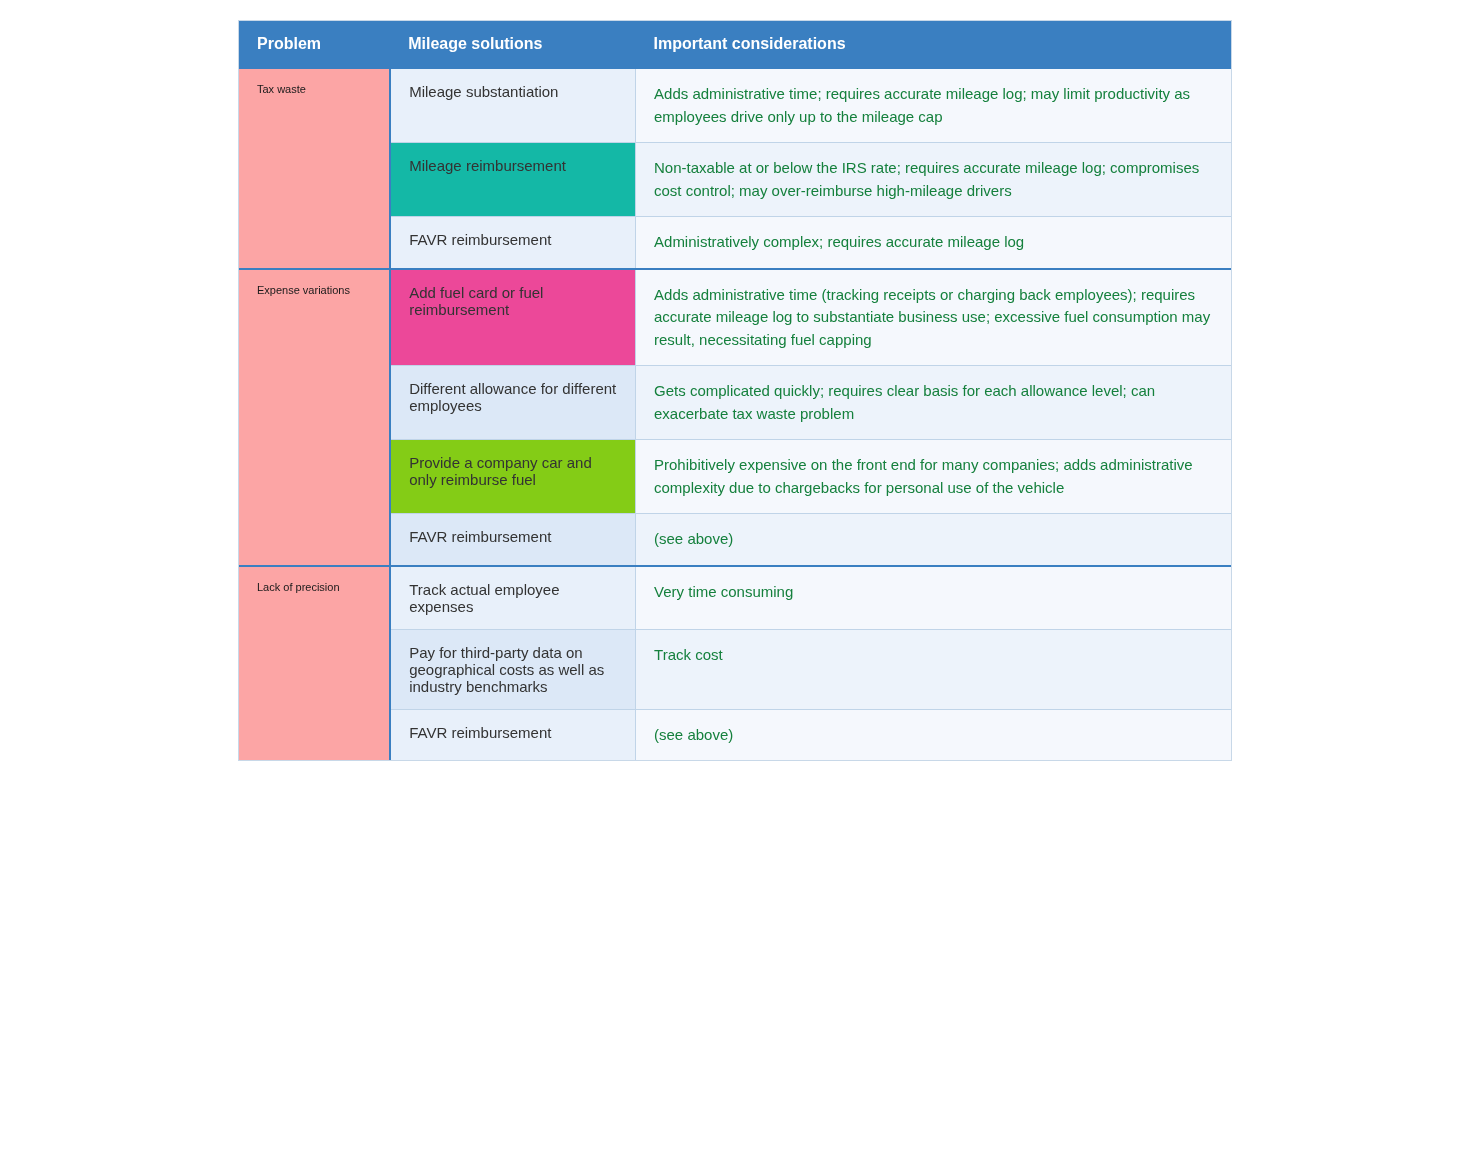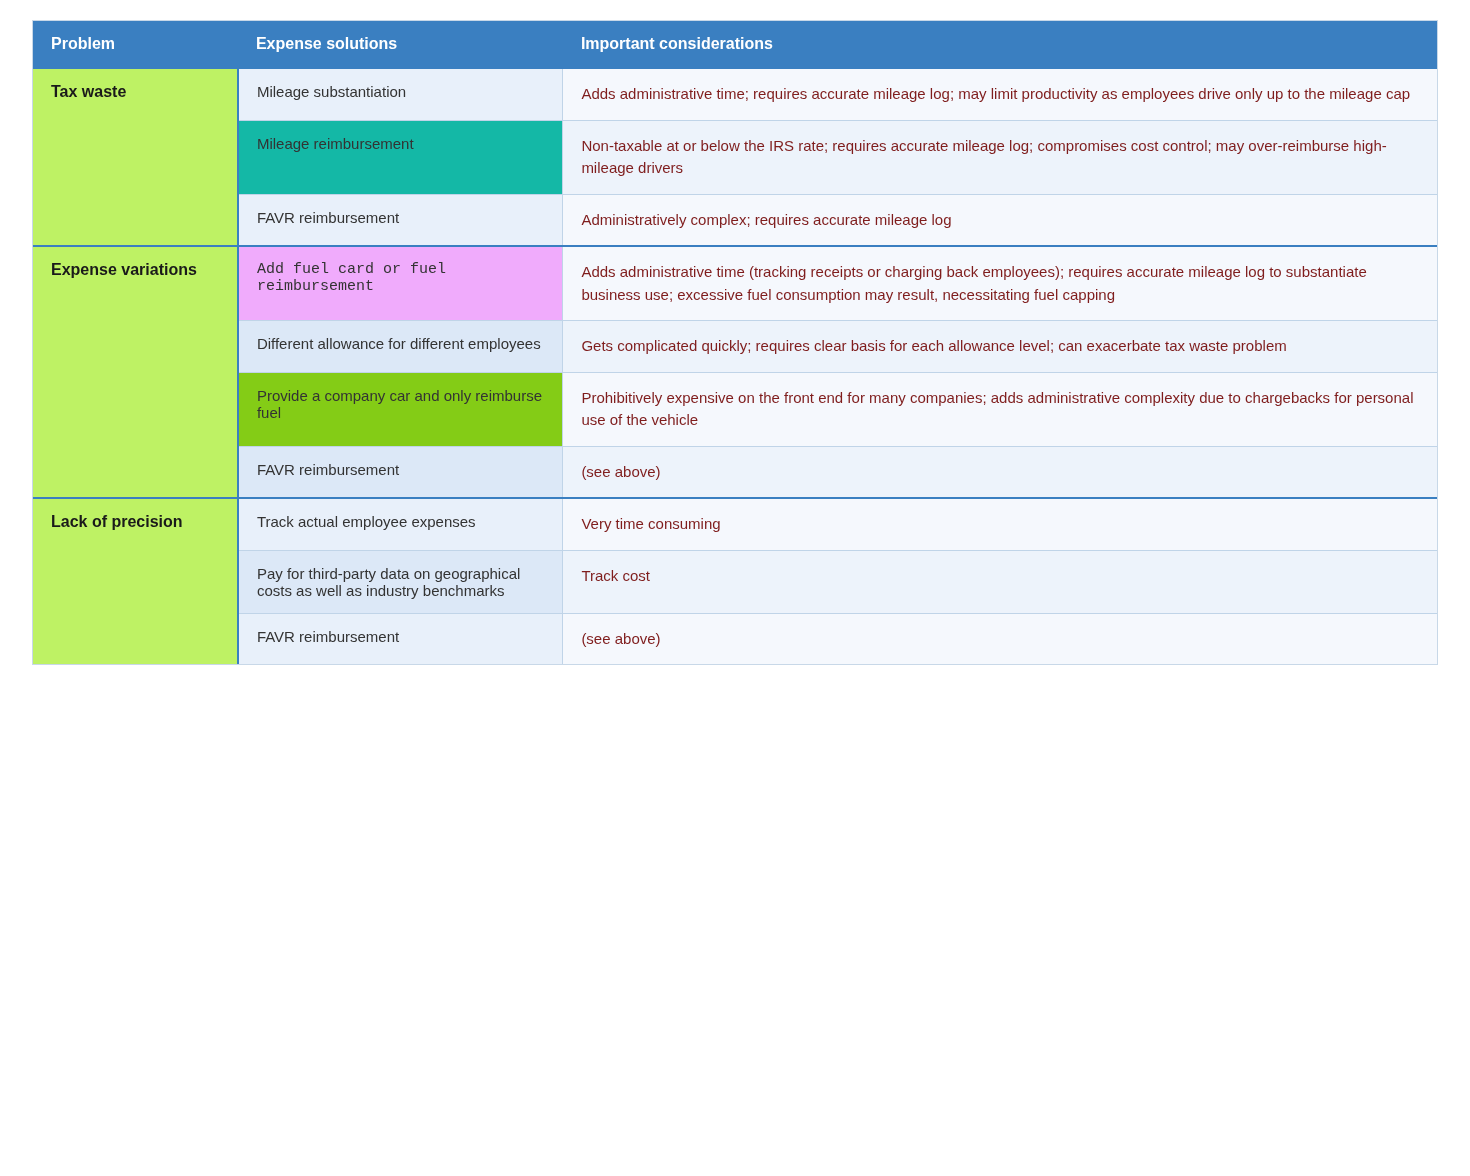--- a/index.html
+++ b/index.html
@@ -13,21 +13,21 @@
       font-size: 15px;
       background: #ffffff;
       display: flex;
       justify-content: center;
       align-items: flex-start;
       padding: 20px;
       min-height: 1176px;
     }
 
     .table-wrapper {
-      width: 1406px;
+      width: 994px;
       border-collapse: collapse;
       border: 1px solid #c8d8e8;
     }
 
     table {
       width: 100%;
       border-collapse: collapse;
     }
 
     thead tr {
@@ -45,44 +45,44 @@
 
     tbody tr {
       border-bottom: 1px solid #c0d4e8;
     }
 
     tbody tr:last-child {
       border-bottom: none;
     }
 
     .problem-cell {
-      font-weight: bold;
-      font-size: 16px;
+      font-weight: normal;
+      font-size: 11px;
       color: #1a1a1a;
       padding: 14px 18px;
       vertical-align: top;
       white-space: nowrap;
       border-right: 2px solid #3a7fc1;
-      background-color: #bef264;
+      background-color: #fca5a5;
     }
 
     .solution-cell {
       padding: 14px 18px;
       vertical-align: top;
       color: #333333;
       font-size: 15px;
       background-color: #e8f0fa;
       border-right: 1px solid #c0d4e8;
       width: 260px;
     }
 
     .consideration-cell {
       padding: 14px 18px;
       vertical-align: top;
-      color: #7f1d1d;
+      color: #15803d;
       font-size: 15px;
       background-color: #f5f8fd;
       line-height: 1.5;
     }
 
     tbody tr:nth-child(odd) .solution-cell {
       background-color: #e8f0fa;
     }
     tbody tr:nth-child(even) .solution-cell {
       background-color: #d8eaf7;
@@ -98,41 +98,41 @@
     }
   </style>
 </head>
 <body>
 
 <div class="table-wrapper">
   <table>
     <thead>
       <tr>
         <th class="col-problem">Problem</th>
-        <th class="col-solution">Expense solutions</th>
+        <th class="col-solution">Mileage solutions</th>
         <th class="col-consideration">Important considerations</th>
       </tr>
     </thead>
     <tbody id="table-body">
     <tr class="group-border-top">
           <td rowspan="3" class="problem-cell">Tax waste</td>
           <td class="solution-cell" style="background-color: rgb(232, 240, 250);">Mileage substantiation</td>
           <td class="consideration-cell" style="background-color: rgb(245, 248, 253);">Adds administrative time; requires accurate mileage log; may limit productivity as employees drive only up to the mileage cap</td>
         </tr>
         <tr>
           <td class="solution-cell" style="background-color: #14b8a6;">Mileage reimbursement</td>
           <td class="consideration-cell" style="background-color: rgb(237, 243, 251);">Non-taxable at or below the IRS rate; requires accurate mileage log; compromises cost control; may over-reimburse high-mileage drivers</td>
         </tr>
         <tr>
           <td class="solution-cell" style="background-color: rgb(232, 240, 250);">FAVR reimbursement</td>
           <td class="consideration-cell" style="background-color: rgb(245, 248, 253);">Administratively complex; requires accurate mileage log</td>
         </tr>
         <tr class="group-border-top">
           <td rowspan="4" class="problem-cell">Expense variations</td>
-          <td class="solution-cell" style="background-color: #f0abfc; font-family: Liberation Mono, monospace;">Add fuel card or fuel reimbursement</td>
+          <td class="solution-cell" style="background-color: #ec4899;">Add fuel card or fuel reimbursement</td>
           <td class="consideration-cell" style="background-color: rgb(245, 248, 253);">Adds administrative time (tracking receipts or charging back employees); requires accurate mileage log to substantiate business use; excessive fuel consumption may result, necessitating fuel capping</td>
         </tr>
         <tr>
           <td class="solution-cell" style="background-color: rgb(220, 232, 247);">Different allowance for different employees</td>
           <td class="consideration-cell" style="background-color: rgb(237, 243, 251);">Gets complicated quickly; requires clear basis for each allowance level; can exacerbate tax waste problem</td>
         </tr>
         <tr>
           <td class="solution-cell" style="background-color: #84cc16;">Provide a company car and only reimburse fuel</td>
           <td class="consideration-cell" style="background-color: rgb(245, 248, 253);">Prohibitively expensive on the front end for many companies; adds administrative complexity due to chargebacks for personal use of the vehicle</td>
         </tr>

